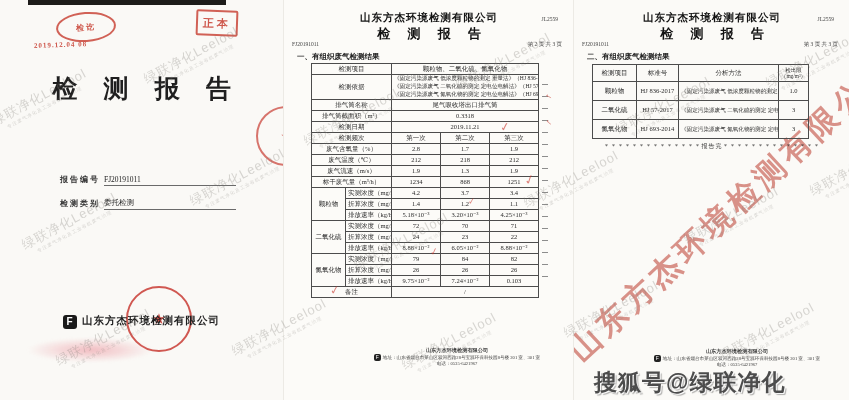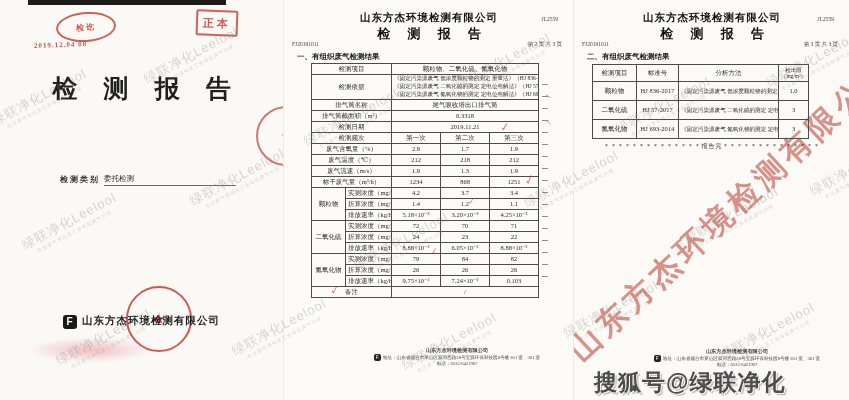--- a/index.html
+++ b/index.html
@@ -151,20 +151,24 @@
     <span>正本</span>
   </div>
 
   <div class="cover-title">检 测 报 告</div>
 
   <div class="seal-edge">
     <span>★</span>
   </div>
 
   <div class="cover-fields">
+    <div class="field-row">
+      <span class="field-label">报告编号</span>
+      <span class="field-value">FJ20191011</span>
+    </div>
     <div class="field-row">
       <span class="field-label">检测类别</span>
       <span class="field-value">委托检测</span>
     </div>
   </div>
 
   <div class="seal-round">
     <span class="seal-star">★</span>
   </div>
   <div class="cover-company">

